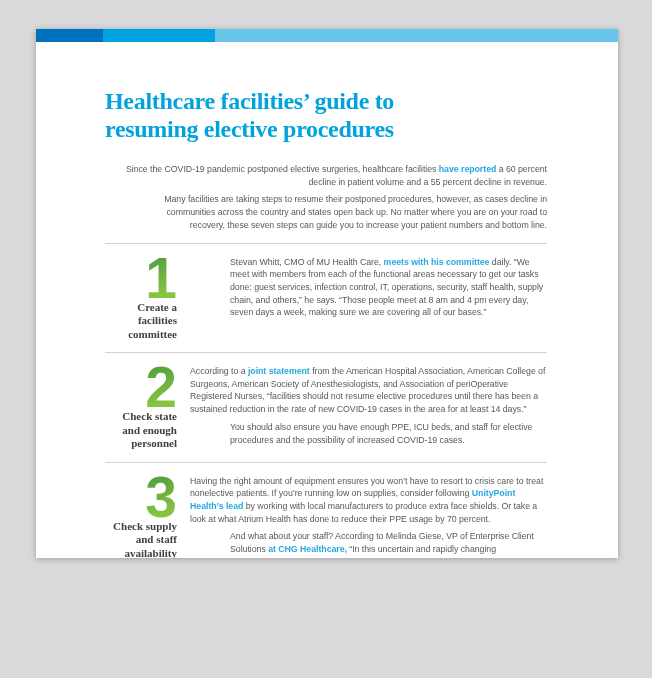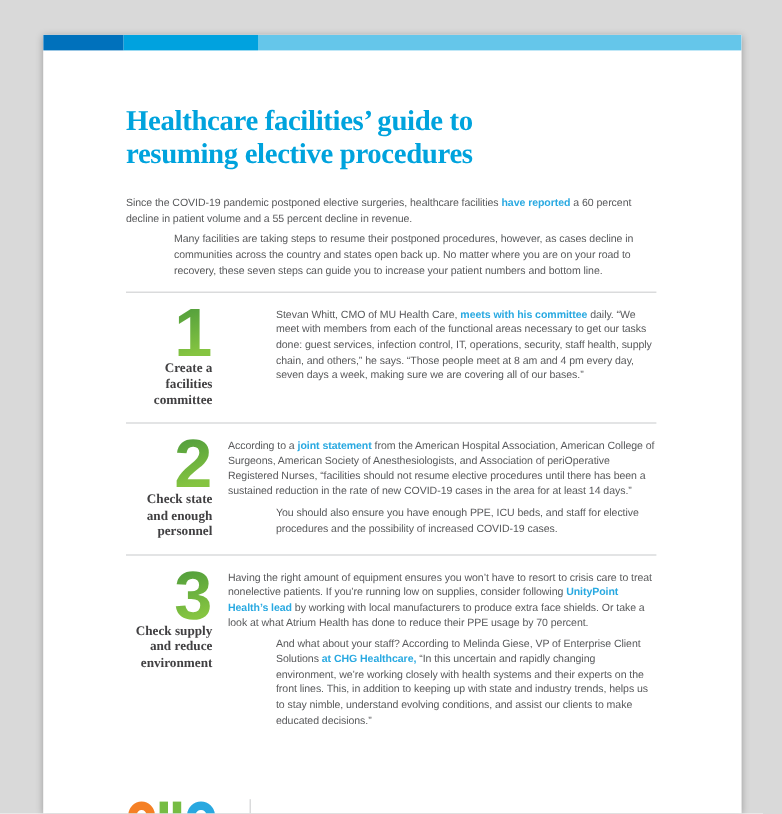--- a/index.html
+++ b/index.html
@@ -6,21 +6,21 @@
   body {
     width: 652px; height: 678px;
     background: var(--canvas-bg, #d9d9d9);
     overflow: hidden;
     font-family: "Liberation Sans", sans-serif;
     position: relative;
   }
   .page {
     position: absolute;
     left: 36px; top: 29px;
-    width: 582px; height: 649px;
+    width: 582px; height: 529px;
     background: #ffffff;
     box-shadow: 0 1px 6px rgba(0,0,0,0.28);
     overflow: hidden;
   }
   .topbar { display: flex; height: 13px; width: 100%; }
   .topbar .seg1 { width: 67px;  background: var(--bar-dark,  #0071bc); }
   .topbar .seg2 { width: 112px; background: var(--bar-mid,   #00a2df); }
   .topbar .seg3 { flex: 1;      background: var(--bar-light, #65c6ea); }
 
   .content { padding: 0 71px 0 69px; }
@@ -36,21 +36,21 @@
   }
 
   .bodytext, .bodytext p {
     font-size: 8.8px;
     line-height: 12.7px;
     letter-spacing: -0.05px;
     color: var(--body-text, #58595b);
   }
   .bodytext p { margin: 0 0 5px 0; }
   .bodytext p:last-child { margin-bottom: 0; margin-left: 40px; }
-  .intro { margin-top: 20px; }
+  .intro { margin-top: 20px; text-align: right; }
 
   .link {
     color: var(--link-blue, #29a9e1);
     font-weight: bold;
     cursor: pointer;
   }
 
   .divider {
     border: none;
     border-top: 1px solid var(--divider-gray, #d1d3d4);
@@ -148,21 +148,21 @@
           <p><span>According to a </span><span class="link">joint statement</span><span> from the American Hospital Association, American College of Surgeons, American Society of Anesthesiologists, and Association of periOperative Registered Nurses, “facilities should not resume elective procedures until there has been a sustained reduction in the rate of new COVID-19 cases in the area for at least 14 days.”</span></p>
           <p><span>You should also ensure you have enough PPE, ICU beds, and staff for elective procedures and the possibility of increased COVID-19 cases.</span></p>
         </div>
     </section>
 
     <hr class="divider">
 
     <section class="step">
       <div class="side">
         <div class="num">3</div>
-        <div class="step-label"><span>Check supply</span><br><span>and reduce</span><br><span>environment</span></div>
+        <div class="step-label"><span>Check supply</span><br><span>and staff</span><br><span>availability</span></div>
       </div>
       <div class="bodytext">
           <p><span>Having the right amount of equipment ensures you won’t have to resort to crisis care to treat nonelective patients. If you’re running low on supplies, consider following </span><span class="link">UnityPoint Health’s lead</span><span> by working with local manufacturers to produce extra face shields. Or take a look at what Atrium Health has done to reduce their PPE usage by 70 percent.</span></p>
           <p><span>And what about your staff? According to Melinda Giese, VP of Enterprise Client Solutions </span><span class="link">at CHG Healthcare,</span><span> “In this uncertain and rapidly changing environment, we’re working closely with health systems and their experts on the front lines. This, in addition to keeping up with state and industry trends, helps us to stay nimble, understand evolving conditions, and assist our clients to make educated decisions.”</span></p>
         </div>
     </section>
 
   </div>
 
   <div class="logo">

